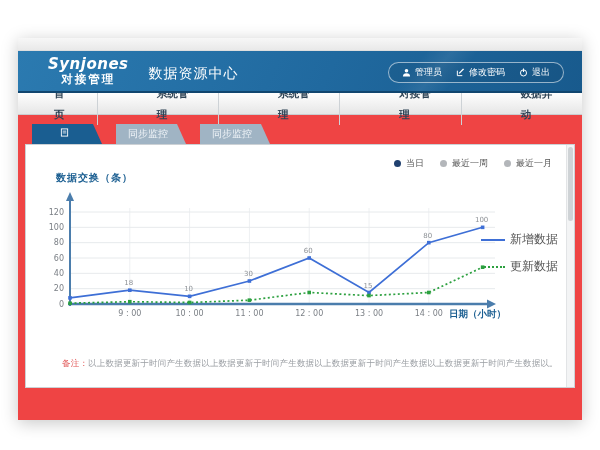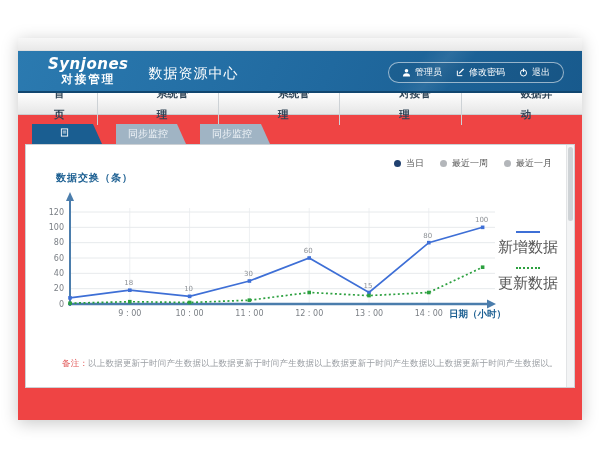--- a/index.html
+++ b/index.html
@@ -44,21 +44,21 @@
   .radio-item.selected .radio-dot { background:#20406f; }
 
   .y-axis-title { position:absolute; left:30px; top:26px; font-size:10px; font-weight:bold; color:#1a5e91; letter-spacing:1px; }
   .chart-wrap { position:absolute; left:14px; top:44px; }
   svg text.tick { font-size:8px; fill:#7a7f85; font-family:"DejaVu Sans",sans-serif; }
   svg text.plabel { font-size:7px; fill:#8d9196; font-family:"DejaVu Sans",sans-serif; }
   svg text.axis-label { font-size:9.5px; font-weight:bold; fill:#1a5e91; font-family:"DejaVu Sans",sans-serif; }
 
   
   .legend { position:absolute; right:16px; top:86px; display:flex; flex-direction:column; gap:10px; }
-  .legend-item { display:flex; align-items:center; gap:5px; font-size:15px; color:#555;flex-direction:column; }
+  .legend-item { display:flex; align-items:center; gap:5px; font-size:12px; color:#555; }
   .legend-line { width:24px; height:0; }
   .legend-line.solid { border-top:2px solid #3e6fd6; }
   .legend-line.dotted { border-top:2px dotted #2ca03f; }
 
   
   .note { position:absolute; left:36px; top:213px; width:490px; font-size:8.5px; color:#9a9ea3; letter-spacing:0.2px; white-space:nowrap; overflow:hidden; }
   .note .note-prefix { color:#e05252; }
 </style>
 </head>
 <body>

